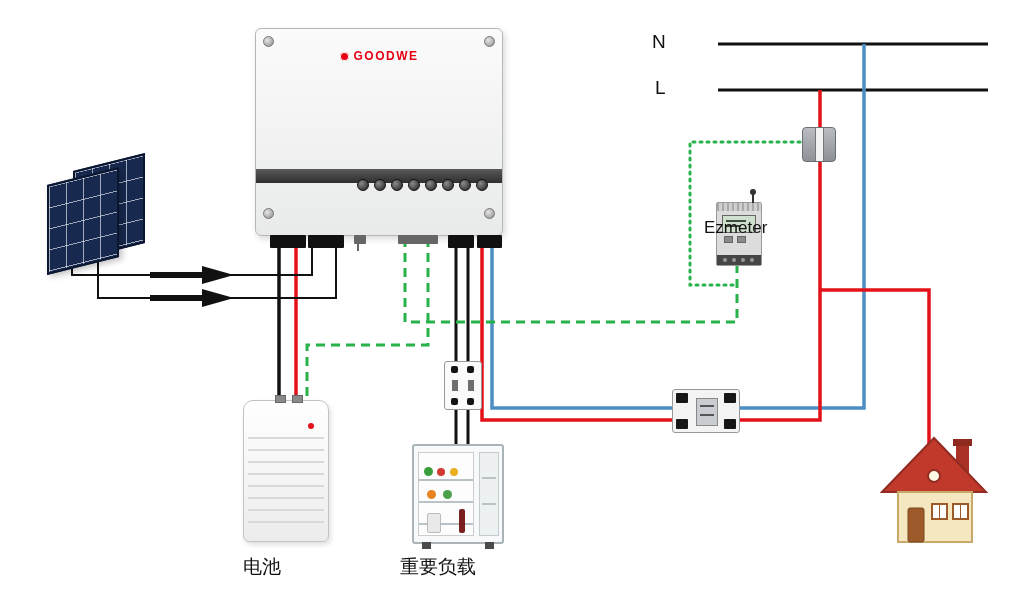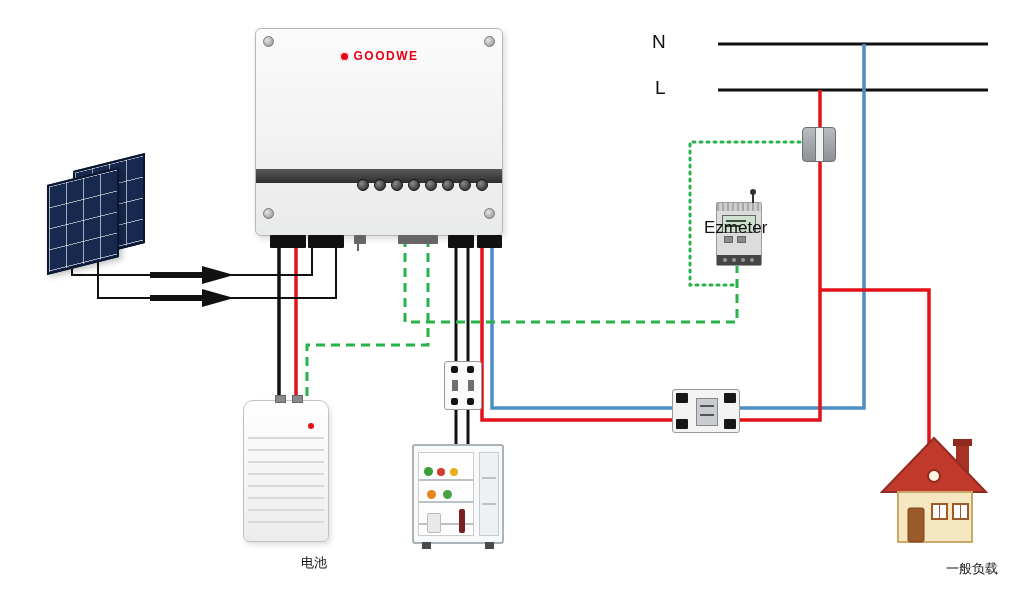--- a/index.html
+++ b/index.html
@@ -86,21 +86,21 @@
   .brk-b b{position:absolute;width:12px;height:10px;background:#161616;border-radius:1px;}
   .brk-b .mid{position:absolute;left:23px;top:8px;width:20px;height:26px;background:#c9ccd0;border:1px solid #888;}
   .brk-b .mid i{position:absolute;left:3px;right:3px;height:2px;background:#555;}
 
   
   .house{left:874px;top:428px;width:120px;height:122px;}
 
   
   .lbl-bus{font-size:19px;}
   .lbl-meter{font-size:17px;}
-  .lbl-cn{font-size:13px;text-align:right;}
+  .lbl-cn{font-size:19px;text-align:left;}
 </style>
 </head>
 <body>
 
 <div class="stage">
 
   <svg class="wires" width="1036" height="597" viewBox="0 0 1036 597">
 
     <polyline class="wk" stroke-width="3" points="718,44 988,44"></polyline>
     <polyline class="wk" stroke-width="3" points="718,90 988,90"></polyline>
@@ -244,15 +244,15 @@
     <rect x="58" y="76" width="15" height="15" fill="#ffffff" stroke="#9c5a2a" stroke-width="2"></rect>
     <line x1="65.5" y1="76" x2="65.5" y2="91" stroke="#9c5a2a"></line>
     <rect x="79" y="76" width="15" height="15" fill="#ffffff" stroke="#9c5a2a" stroke-width="2"></rect>
     <line x1="86.5" y1="76" x2="86.5" y2="91" stroke="#9c5a2a"></line>
   </svg>
 
   <div class="lbl lbl-bus" style="left:652px;top:31px;">N</div>
   <div class="lbl lbl-bus" style="left:655px;top:77px;">L</div>
   <div class="lbl lbl-meter" style="left:704px;top:177px;margin-top:41px;">Ezmeter</div>
   <div class="lbl lbl-cn" style="left:243px;width:84px;top:554px;">电池</div>
-  <div class="lbl lbl-cn" style="left:886px;width:112px;top:560px;">一般负载</div>
+  <div class="lbl lbl-cn" style="left:400px;width:112px;top:554px;">重要负载</div>
 
 </div>
 
 </body></html>

